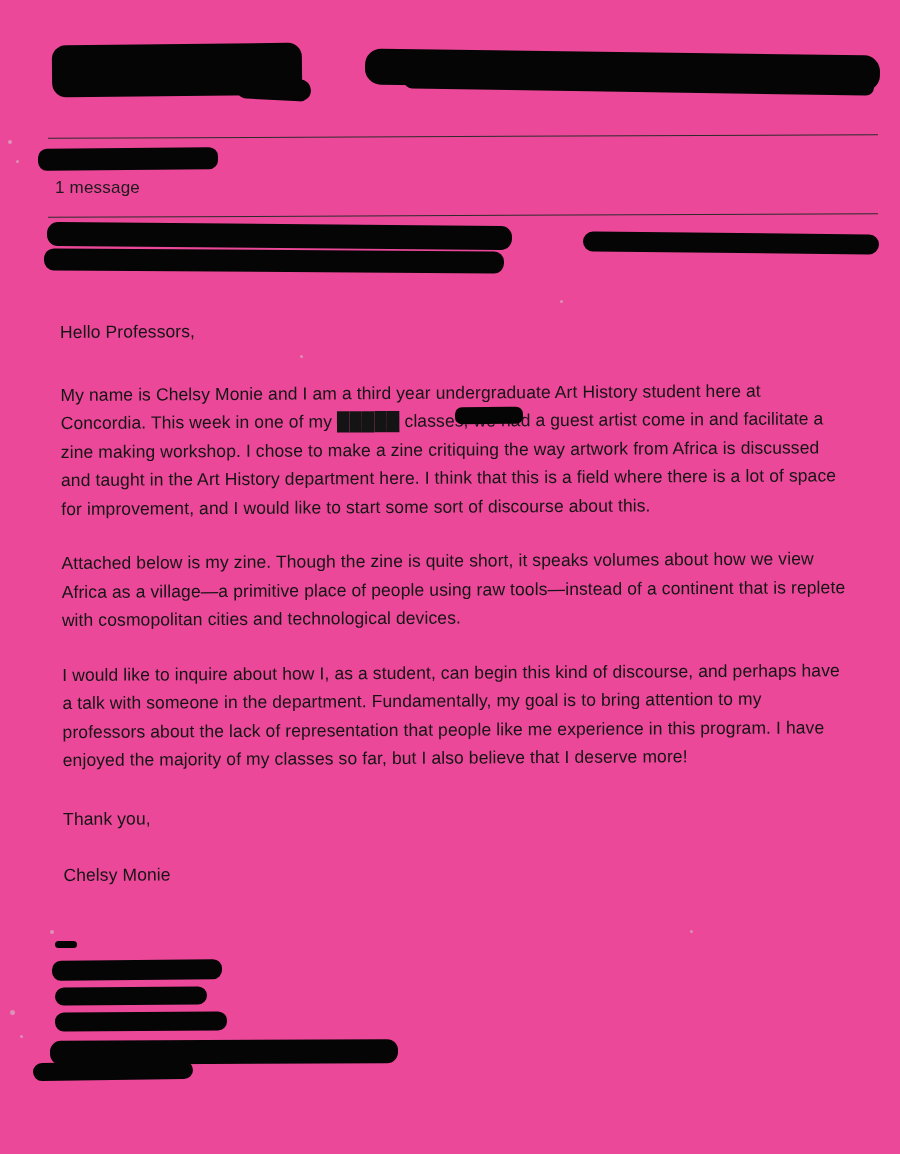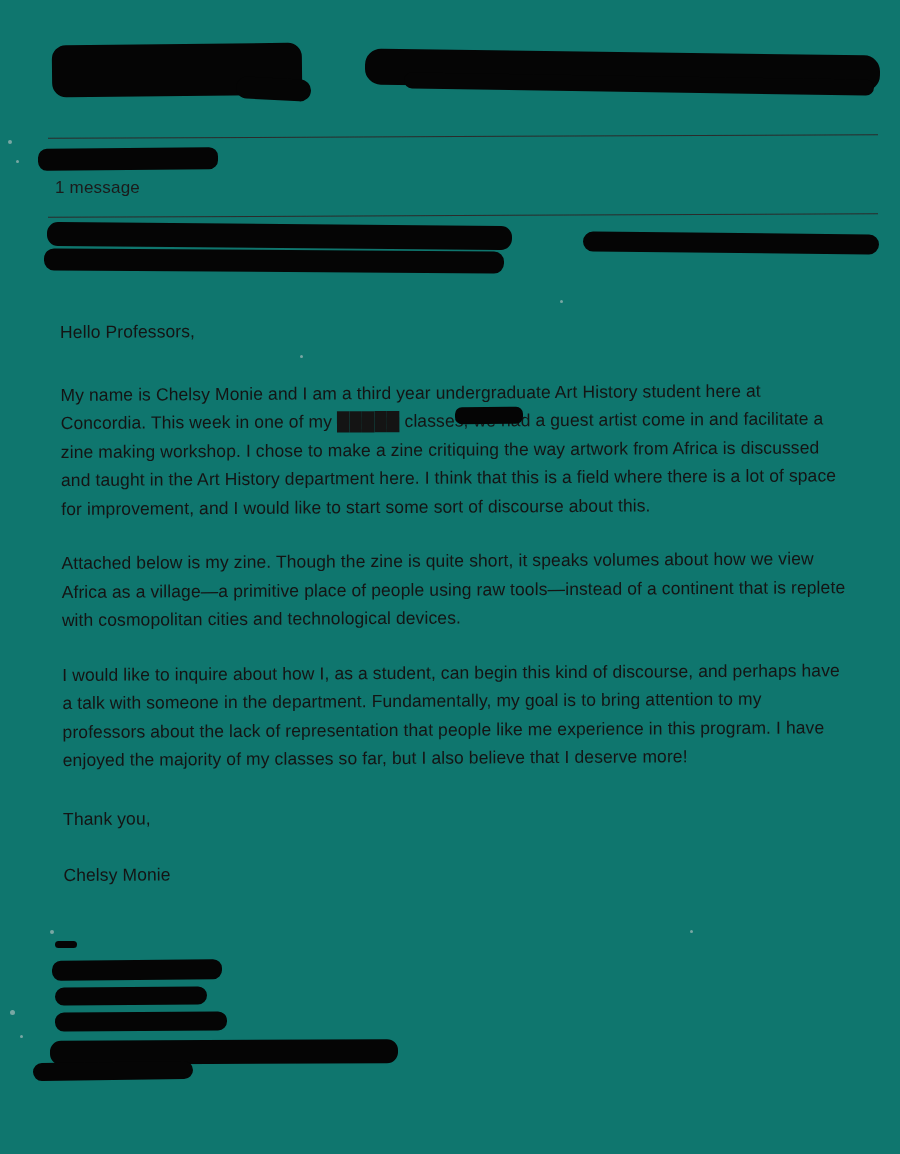--- a/index.html
+++ b/index.html
@@ -13,21 +13,21 @@
     position: relative;
     font-family: "Liberation Sans", sans-serif;
     color: #161616;
     overflow: hidden;
   }
 
   
   .page {
     position: absolute;
     inset: 0;
-    background: #0f766e;
+    background: #ec4899;
   }
   .scan-speck {
     position: absolute;
     background: #cfcfcf;
     border-radius: 50%;
     opacity: .55;
   }
 
   
   .redact {

